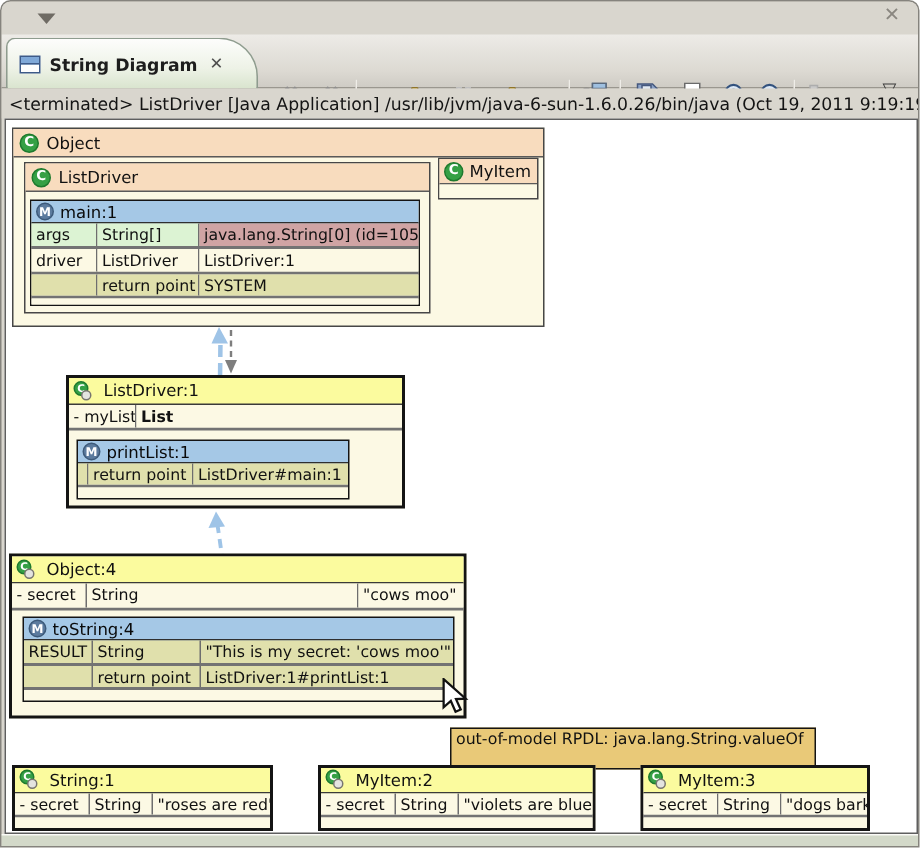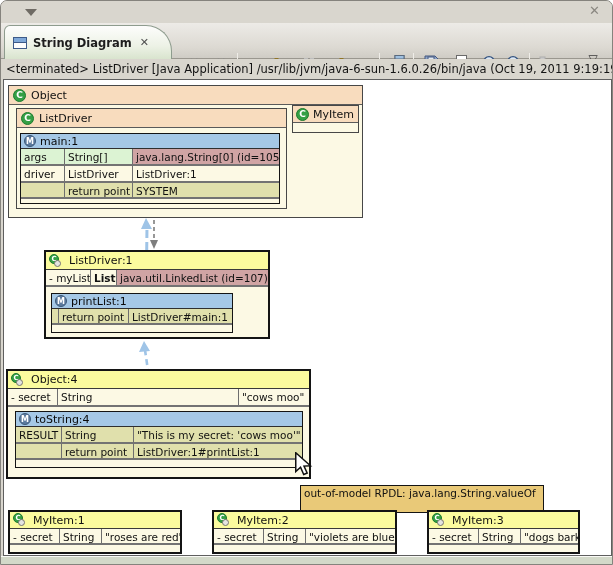--- a/index.html
+++ b/index.html
@@ -241,21 +241,20 @@
       <div class="ibox-hd" style="height:18px;">
         <span class="icon-inst">
             <span class="ic-c">C</span>
             <span class="ic-o"></span>
           </span>
         <span>ListDriver:1</span>
       </div>
       <div class="trow" style="height:17px;">
         <span class="tcell c-cream" style="width:45px;">- myList</span>
         <span class="tcell c-cream" style="width:26px;font-weight:bold;">List</span>
-        <span class="tcell c-rose">java.util.LinkedList (id=107)</span>
       </div>
       <div class="mtable" style="left:5px;top:41px;width:182px;height:40px;">
         <div class="mtable-hd" style="height:15px;">
           <span class="icon-method">M</span>
           <span>printList:1</span>
         </div>
         <div class="trow" style="height:16px;">
           <span class="tcell c-khaki" style="width:7px;padding:0;"></span>
           <span class="tcell c-khaki" style="width:70px;">return point</span>
           <span class="tcell c-khaki">ListDriver#main:1</span>
@@ -301,21 +300,21 @@
     </svg>
 
     <div class="rpdl" style="left:296px;top:405px;width:244px;height:28px;">out-of-model RPDL: java.lang.String.valueOf</div>
 
     <div class="abs ibox" style="left:4px;top:430px;width:174px;height:44px;">
       <div class="ibox-hd" style="height:17px;">
         <span class="icon-inst">
             <span class="ic-c">C</span>
             <span class="ic-o"></span>
           </span>
-        <span>MyItem:1</span>
+        <span>String:1</span>
       </div>
       <div class="trow" style="height:16px;">
         <span class="tcell c-cream" style="width:50px;">- secret</span>
         <span class="tcell c-cream" style="width:42px;">String</span>
         <span class="tcell c-cream">"roses are red"</span>
       </div>
       <div class="strip" style="height:7px;"></div>
     </div>
 
     <div class="abs ibox" style="left:208px;top:430px;width:185px;height:44px;">

